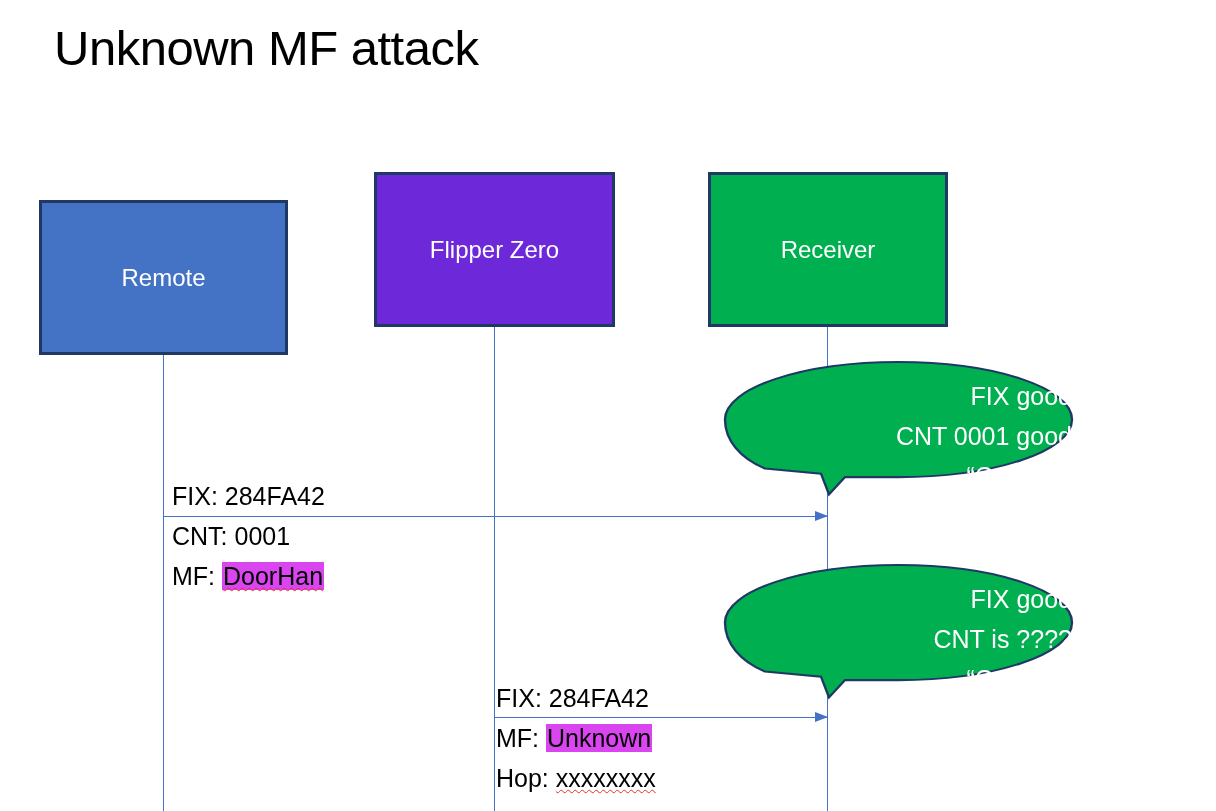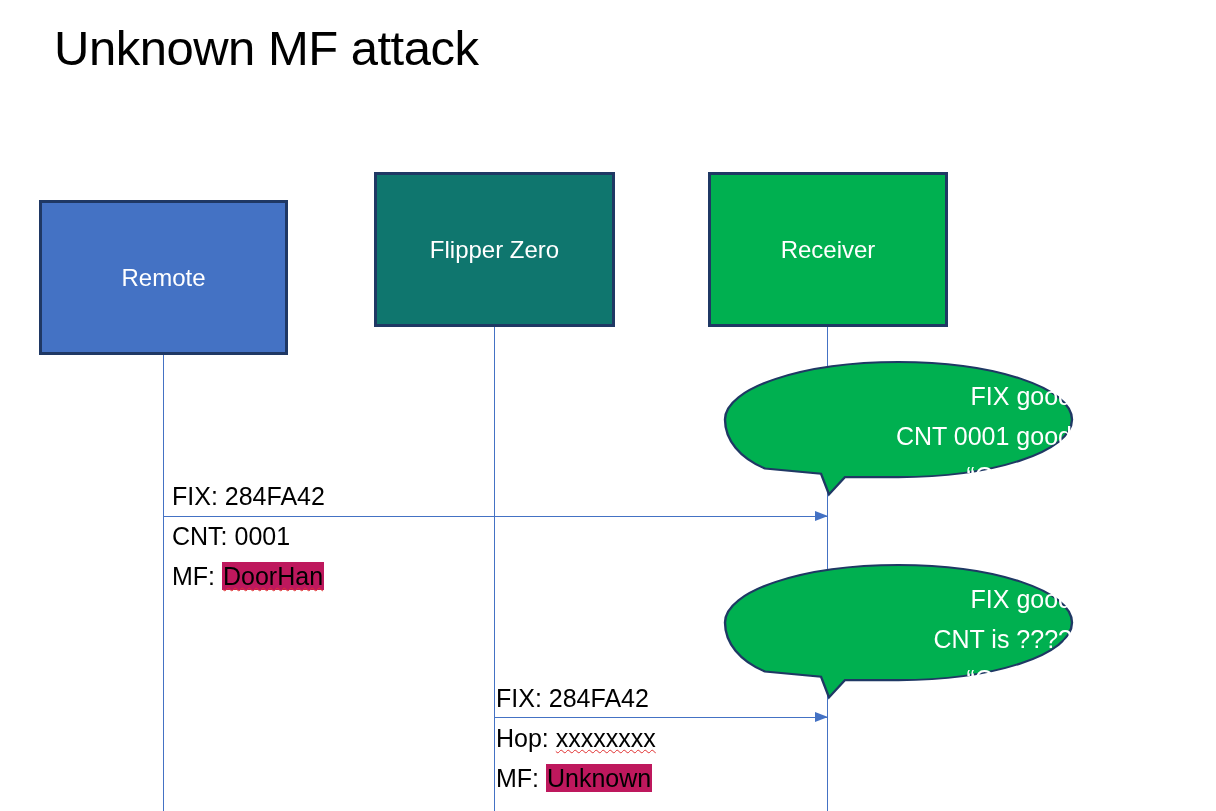--- a/index.html
+++ b/index.html
@@ -39,21 +39,21 @@
     border: 3px solid #1F3864;
     display: flex;
     align-items: center;
     justify-content: center;
     color: #ffffff;
     font-size: 24px;
     line-height: 28px;
     font-weight: 400;
   }
   #actor-remote  { left: 39px;  top: 172px; width: 249px; height: 155px; background: #4472C4; margin-top: 28px; }
-  #actor-flipper { left: 374px; top: 172px; width: 241px; height: 155px; background: #0f766e; }
+  #actor-flipper { left: 374px; top: 172px; width: 241px; height: 155px; background: #6d28d9; }
   #actor-receiver{ left: 708px; top: 172px; width: 240px; height: 155px; background: #00B050; }
 
   
   .lifeline {
     position: absolute;
     width: 1px;
     background: #4472C4;
     top: 327px;
     bottom: 0;
   }
@@ -87,21 +87,21 @@
     font-size: 25px;
     line-height: 40px;
     color: #000000;
     white-space: nowrap;
   }
   #msg1-label { left: 172px; top: 476px; }
   #msg2-label { left: 496px; top: 678px; }
   .msg-line { display: block; }
 
   .hl {
-    background: #be185d;
+    background: #d946ef;
     padding: 0 1px;
   }
   .sp {
     text-decoration: underline;
     text-decoration-style: wavy;
     text-decoration-color: #E03030;
     text-decoration-thickness: 1px;
     text-underline-offset: 2px;
   }
 
@@ -158,22 +158,22 @@
   <div class="msg-arrow" id="arrow-remote-to-receiver"></div>
   <div class="msg-label" id="msg1-label">
     <span class="msg-line"><span>FIX: </span><span>284FA42</span></span>
     <span class="msg-line"><span>CNT: </span><span>0001</span></span>
     <span class="msg-line"><span>MF: </span><span class="hl sp">DoorHan</span></span>
   </div>
 
   <div class="msg-arrow" id="arrow-flipper-to-receiver"></div>
   <div class="msg-label" id="msg2-label">
     <span class="msg-line"><span>FIX: </span><span>284FA42</span></span>
+    <span class="msg-line"><span>MF: </span><span class="hl">Unknown</span></span>
     <span class="msg-line"><span>Hop: </span><span class="sp">xxxxxxxx</span></span>
-    <span class="msg-line"><span>MF: </span><span class="hl">Unknown</span></span>
   </div>
 
   <div class="bubble" id="bubble-1">
     <svg class="bubble-svg" viewBox="0 0 347 156" preserveAspectRatio="none">
       <path d="M 173.5 0
                C 269.3 0, 347 30, 347 67
                C 347 104, 269.3 134, 173.5 134
                L 120 134
                L 104 154
                L 96 130

